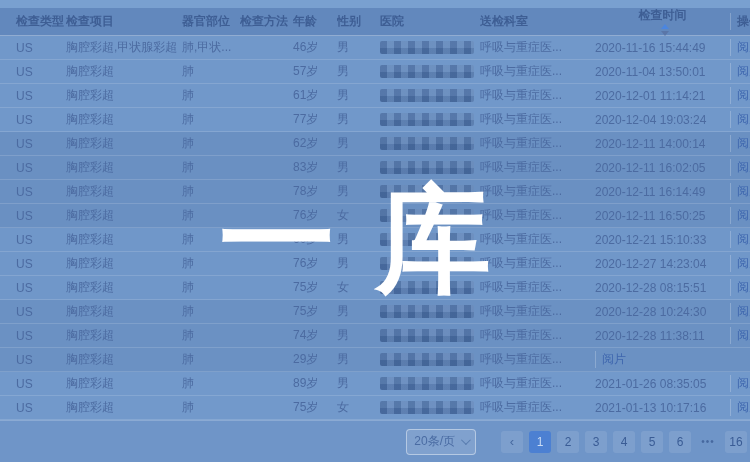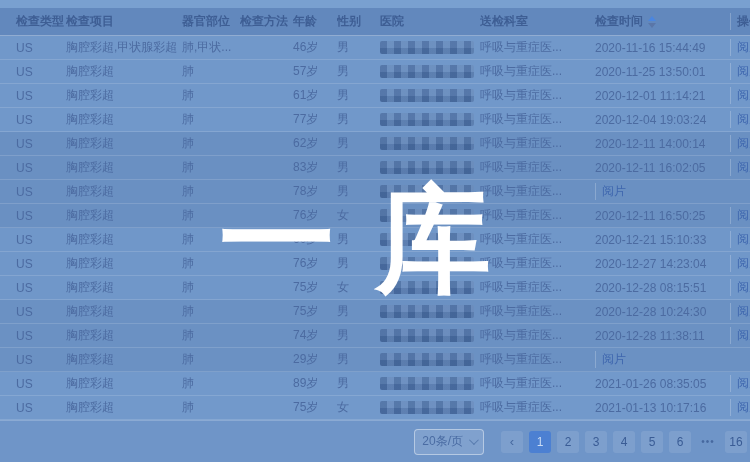--- a/index.html
+++ b/index.html
@@ -31,39 +31,39 @@
   .td{color:var(--cell-text);white-space:nowrap;overflow:hidden;flex:0 0 auto;}
 
   .col-type   {width:66px;padding-left:16px;}
   .col-item   {width:116px;}
   .col-organ  {width:58px;}
   .col-method {width:53px;}
   .col-age    {width:44px;}
   .col-gender {width:43px;}
   .col-hospital{width:100px;}
   .col-dept   {width:115px;}
-  .col-time   {width:135px;}
+  .col-time   {width:135px;flex-direction:column;}
   .col-action {width:40px;padding-left:6px;border-left:1px solid rgba(255,255,255,.22);}
 
   .mosaic{width:94px;height:13px;border-radius:2px;
     background-color:rgba(60,92,145,.38);
     background-image:
       repeating-linear-gradient(90deg, rgba(28,58,108,.22) 0 7px, rgba(160,190,230,.14) 7px 14px),
       repeating-linear-gradient(0deg, rgba(28,58,108,.16) 0 6px, rgba(170,200,235,.12) 6px 13px);}
   .link{color:var(--link);cursor:pointer;}
 
   .carets{display:inline-flex;flex-direction:column;margin-left:5px;gap:2px;}
   .caret{width:0;height:0;border-left:4px solid transparent;border-right:4px solid transparent;}
   .caret.up{border-bottom:5px solid #4b86e0;}
   .caret.down{border-top:5px solid #5a76a8;}
 
   
   .footer{position:absolute;left:0;bottom:0;width:750px;height:42px;background:#6f95c8;
           border-top:1px solid rgba(255,255,255,.20);
-          display:flex;align-items:center;justify-content:flex-end;gap:7px;padding-right:3px;}
+          display:flex;align-items:center;justify-content:flex-end;gap:15px;padding-right:3px;}
   .pagesize{height:26px;min-width:66px;border:1px solid rgba(255,255,255,.42);border-radius:4px;
             background:rgba(255,255,255,.12);color:#4a6ca3;display:flex;align-items:center;
             padding:0 7px;gap:6px;margin-right:10px;cursor:pointer;}
   .chev{width:7px;height:7px;border-right:1.5px solid #587caf;border-bottom:1.5px solid #587caf;
         transform:rotate(45deg) translateY(-2px);}
   .pager{display:flex;align-items:center;gap:6px;}
   .pbtn{min-width:22px;height:22px;border-radius:3px;background:rgba(255,255,255,.10);
         color:#3a5c95;display:flex;align-items:center;justify-content:center;cursor:pointer;}
   .pbtn.prev{width:20px;color:#46689f;font-size:13px;}
   .pbtn.active{background:var(--accent);color:#c9dbf4;}
@@ -137,21 +137,21 @@
           <div class="td col-type">US</div>
           <div class="td col-item">胸腔彩超</div>
           <div class="td col-organ">肺</div>
           <div class="td col-method"></div>
           <div class="td col-age">57岁</div>
           <div class="td col-gender">男</div>
           <div class="td col-hospital">
             <div class="mosaic"></div>
           </div>
           <div class="td col-dept">呼吸与重症医...</div>
-          <div class="td col-time">2020-11-25 13:50:01</div>
+          <div class="td col-time">2020-11-04 13:50:01</div>
           <div class="td col-action">
             <div class="link">阅片</div>
           </div>
         </div>
         <div class="tr">
           <div class="td col-type">US</div>
           <div class="td col-item">胸腔彩超</div>
           <div class="td col-organ">肺</div>
           <div class="td col-method"></div>
           <div class="td col-age">61岁</div>
@@ -217,20 +217,21 @@
           <div class="td col-type">US</div>
           <div class="td col-item">胸腔彩超</div>
           <div class="td col-organ">肺</div>
           <div class="td col-method"></div>
           <div class="td col-age">78岁</div>
           <div class="td col-gender">男</div>
           <div class="td col-hospital">
             <div class="mosaic"></div>
           </div>
           <div class="td col-dept">呼吸与重症医...</div>
+          <div class="td col-time">2020-12-11 16:14:49</div>
           <div class="td col-action">
             <div class="link">阅片</div>
           </div>
         </div>
         <div class="tr">
           <div class="td col-type">US</div>
           <div class="td col-item">胸腔彩超</div>
           <div class="td col-organ">肺</div>
           <div class="td col-method"></div>
           <div class="td col-age">76岁</div>

